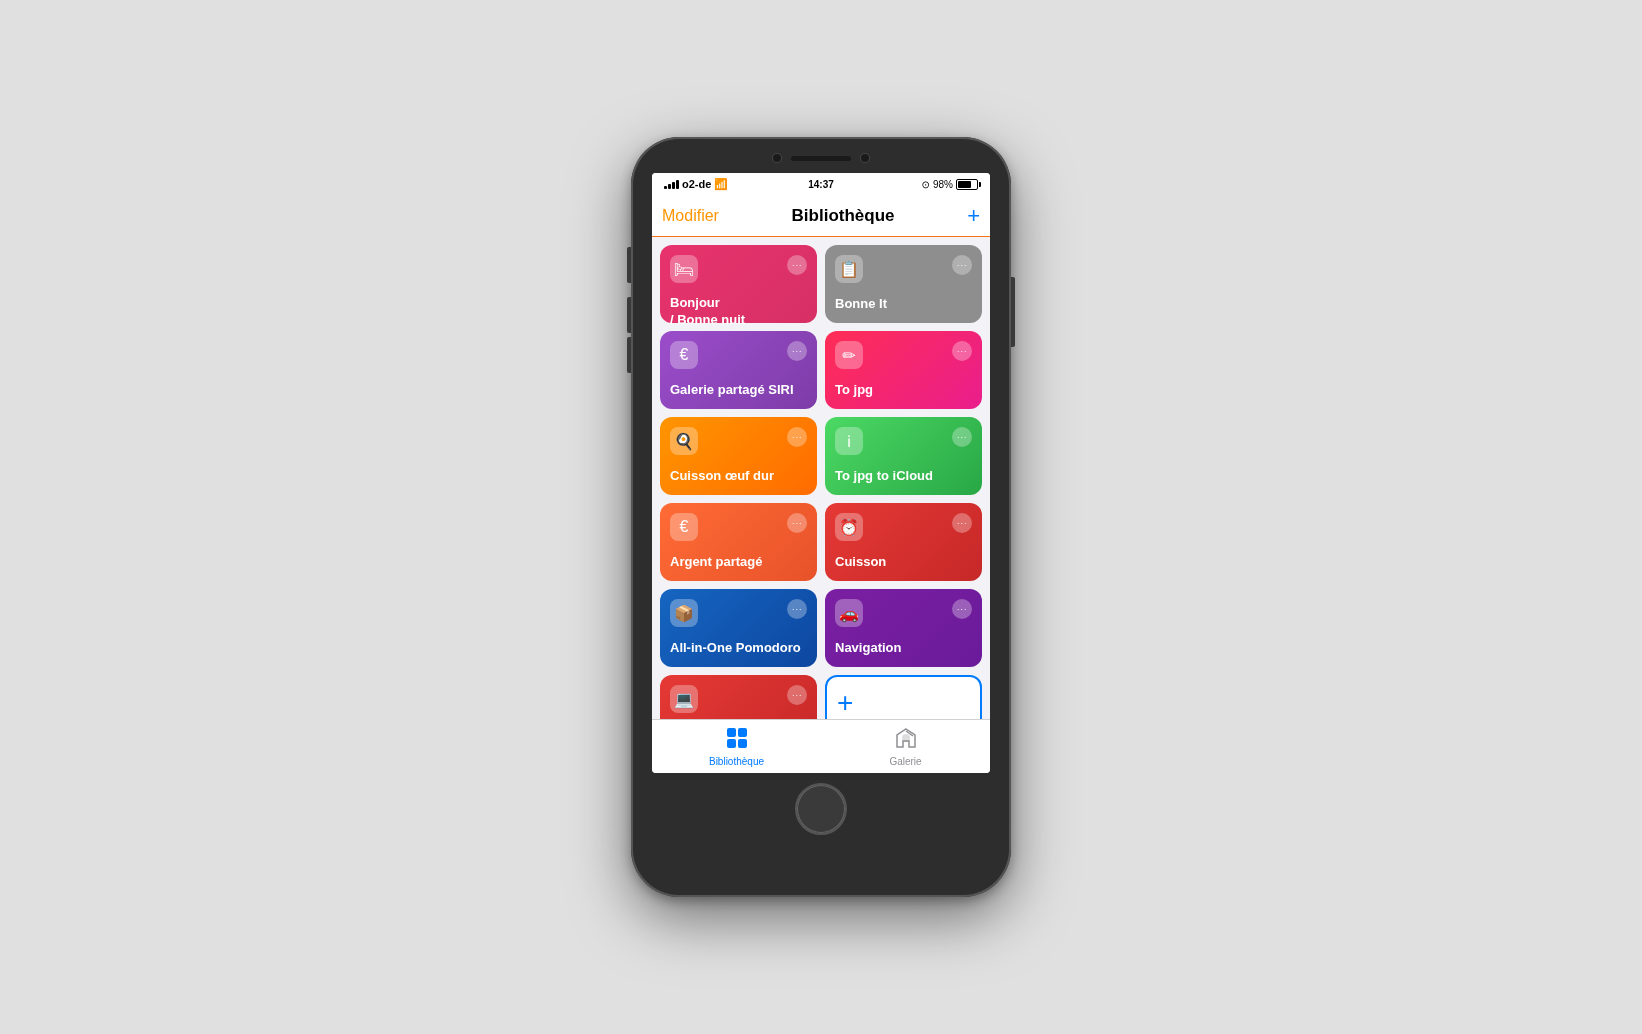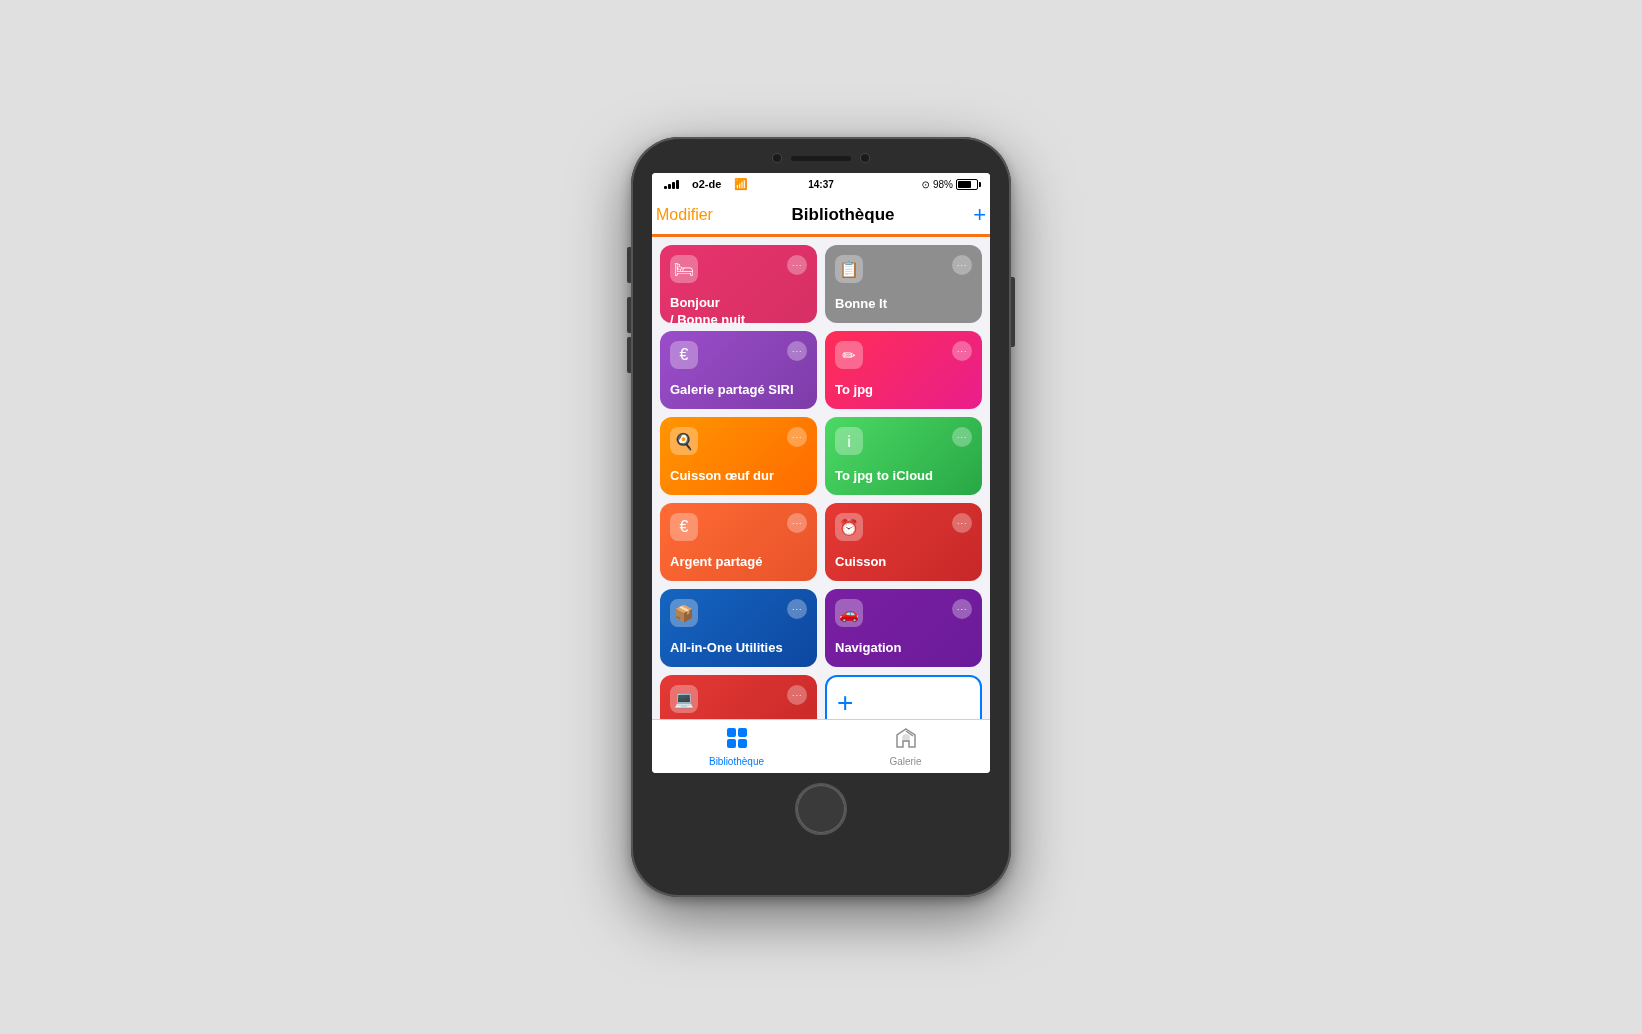--- a/index.html
+++ b/index.html
@@ -106,21 +106,21 @@
       padding: 0 12px;
       flex-shrink: 0;
     }
 
     .status-left {
       font-size: 11px;
       font-weight: 600;
       color: #000;
       display: flex;
       align-items: center;
-      gap: 13px;
+      gap: 3px;
     }
 
     .status-center {
       font-size: 10px;
       font-weight: 600;
       color: #000;
       position: absolute;
       left: 50%;
       transform: translateX(-50%);
     }
@@ -159,22 +159,22 @@
       margin-left: 1px;
     }
 
     
     .nav-bar {
       background: #fff;
       height: 42px;
       display: flex;
       justify-content: space-between;
       align-items: center;
-      padding: 0 4px;
-      border-bottom: 3px solid #f97316;
+      padding: 0 10px;
+      border-bottom: 1px solid #f97316;
       flex-shrink: 0;
     }
 
     .nav-modifier {
       font-size: 16px;
       color: #ff9500;
       font-weight: 400;
     }
 
     .nav-title {
@@ -438,21 +438,21 @@
         <div class="card-icon">⏰</div>
         <div class="card-more">···</div>
       </div>
       <div class="card-label">Cuisson</div>
     </div>
           <div class="shortcut-card card-blue">
       <div class="card-header">
         <div class="card-icon">📦</div>
         <div class="card-more">···</div>
       </div>
-      <div class="card-label">All-in-One Utilities</div>
+      <div class="card-label">All-in-One Pomodoro</div>
     </div>
           <div class="shortcut-card card-violet">
       <div class="card-header">
         <div class="card-icon">🚗</div>
         <div class="card-more">···</div>
       </div>
       <div class="card-label">Navigation</div>
     </div>
           <div class="shortcut-card card-red2">
       <div class="card-header">

